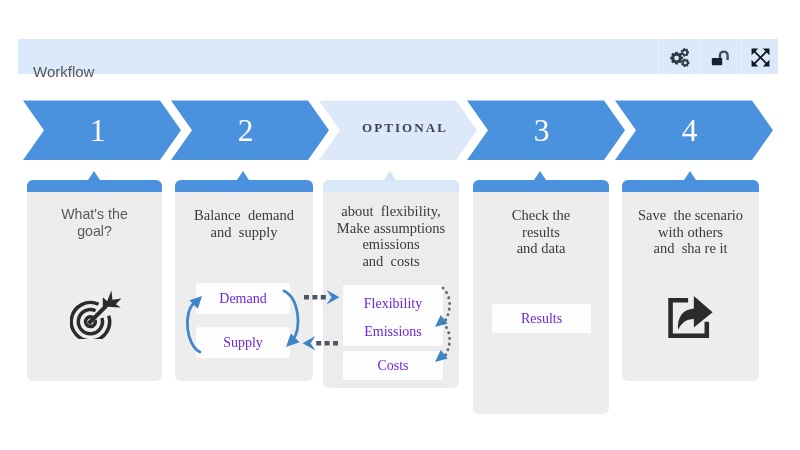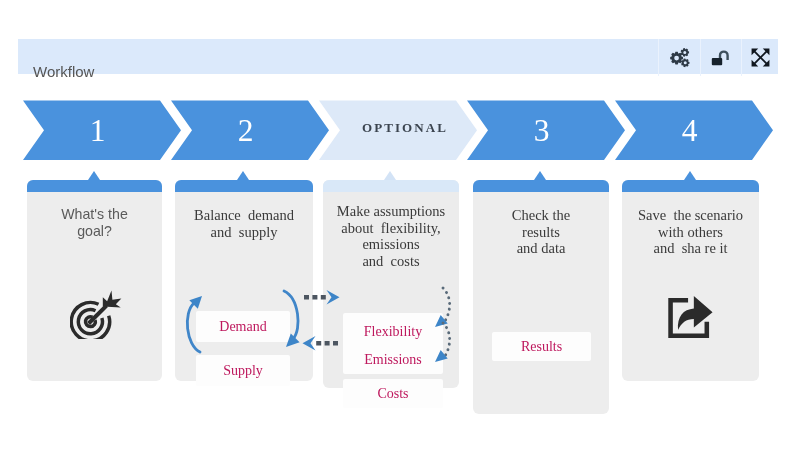--- a/index.html
+++ b/index.html
@@ -24,21 +24,21 @@
   .card{position:absolute;border-radius:6px;background:#ededed;overflow:hidden;}
   .card .bar{height:12px;background:#4a92dd;}
   .card.optional .bar{background:#d9e8f8;}
   .ctext{padding-top:15px;text-align:center;font-family:"Liberation Serif",serif;font-size:14.5px;color:#3a3a3a;line-height:16.5px;white-space:normal;}
   #card3 .ctext{padding-top:11px;}
   .ctext div{line-height:16.5px;white-space:pre;}
   .ctext .bold{font-weight:400;}
   #card1 .ctext{font-family:"Liberation Sans",sans-serif;font-size:14.2px;color:#5a5a5a;line-height:16.8px;padding-top:14px;}
 
   .wbox{position:absolute;background:#fdfdfd;border-radius:2px;display:flex;align-items:center;justify-content:center;
-        font-family:"Liberation Serif",serif;font-size:14px;color:#be185d;margin-top:28px;}
+        font-family:"Liberation Serif",serif;font-size:14px;color:#6d28d9;}
 
   .bigicon{position:absolute;}
   .arrowlayer{position:absolute;left:0;top:0;width:800px;height:450px;pointer-events:none;}
 
   
   #card1{left:27px;top:180px;width:135px;height:201px;}
   #card2{left:175px;top:180px;width:138px;height:201px;}
   #card3{left:323px;top:180px;width:136px;height:208px;background:#ececec;}
   #card4{left:473px;top:180px;width:136px;height:234px;}
   #card5{left:622px;top:180px;width:137px;height:201px;}
@@ -142,22 +142,22 @@
       <div class="ctext">
         <div>Balance  demand</div>
         <div>and  supply</div>
       </div>
     </div>
 
     <div class="tri" id="tri3"></div>
     <div class="card optional" id="card3">
       <div class="bar"></div>
       <div class="ctext">
+        <div>about  flexibility,</div>
         <div>Make assumptions</div>
-        <div>about  flexibility,</div>
         <div>emissions</div>
         <div>and  costs</div>
       </div>
     </div>
 
     <div class="tri" id="tri4"></div>
     <div class="card" id="card4">
       <div class="bar"></div>
       <div class="ctext">
         <div>Check the</div>

